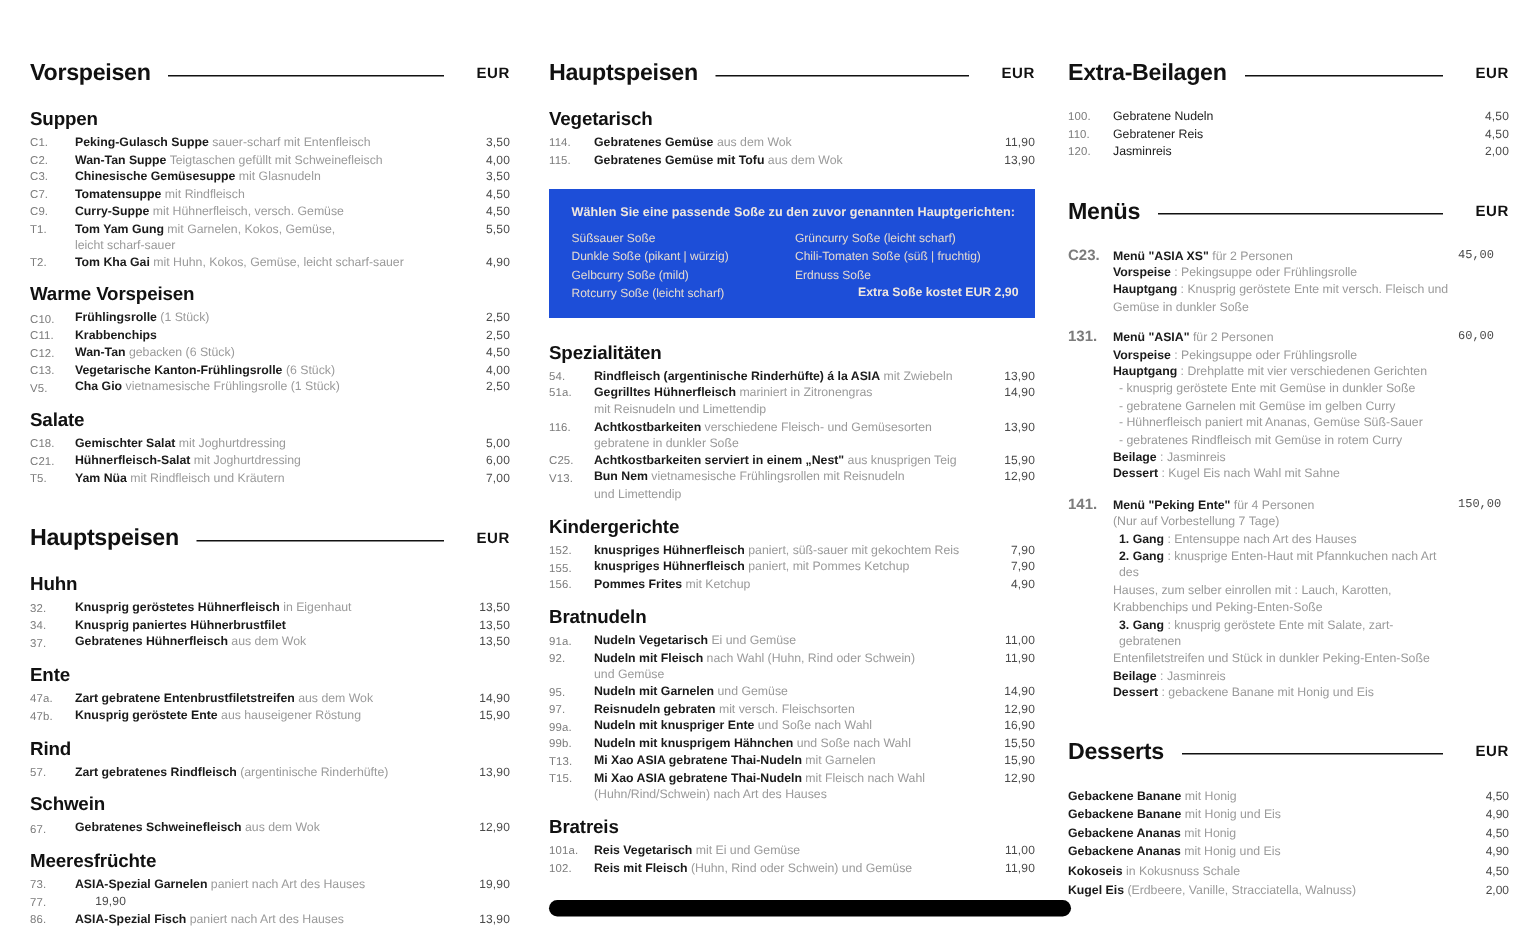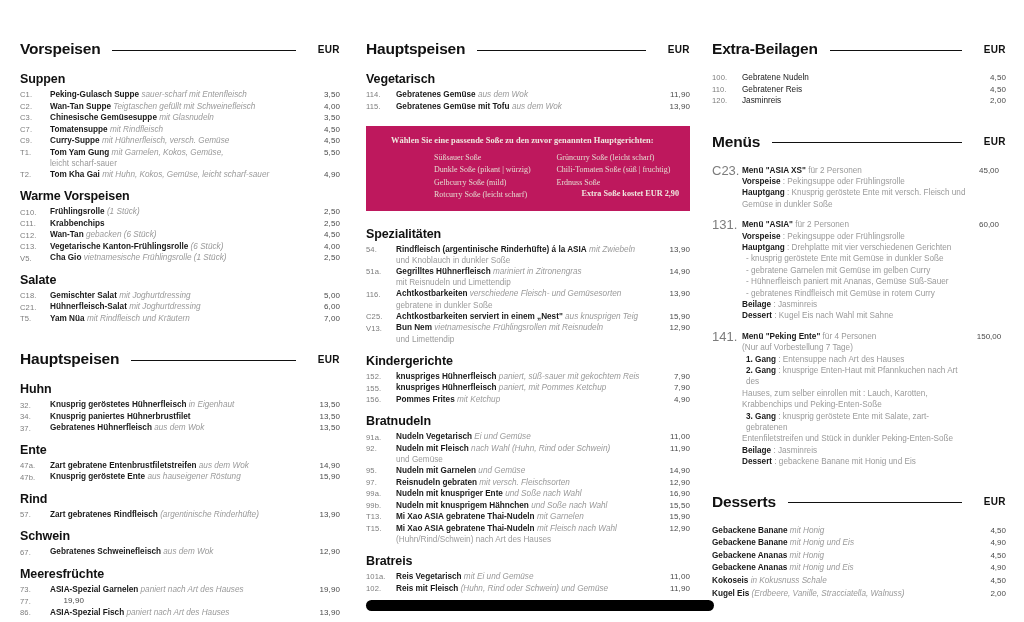--- a/index.html
+++ b/index.html
@@ -47,41 +47,40 @@
   .item .code {
     width: 30px; flex: 0 0 30px; color: #7c7c7c; font-size: 7.6px;
     padding-top: 0.3px; letter-spacing: 0.1px;
   }
   .item .body { flex: 1 1 auto; padding-right: 6px; }
   .item .price {
     width: 34px; flex: 0 0 34px; text-align: right; color: #4a4a4a;
     font-size: 8px; letter-spacing: 0.1px; white-space: nowrap;
   }
   .nm { font-weight: 700; color: #1a1a1a; }
-  .ds { color: #9a9a9a; font-weight: 400; font-style: italic; }
+  .ds { color: #9a9a9a; font-weight: 400; }
   .cont { display: block; color: #9a9a9a; }
 
   
   .sauce-box {
-    background: #be185d; color: #efe7df;
-    margin: 14px 0 16px 0; padding: 10px 11px 9px 25px;
+    background: #1d4ed8; color: #efe7df;
+    margin: 14px 0 16px 0; padding: 10px 11px 9px 15px;
     width: 100%;
-    font-family: Liberation Serif, serif;
   }
   .sauce-title { font-size: 8.4px; font-weight: 700; margin-bottom: 7px; letter-spacing: 0.05px; }
-  .sauce-cols { display: flex; margin-left: 43px; }
+  .sauce-cols { display: flex; }
   .sauce-col { width: 50%; }
   .sauce-col .s { font-size: 8px; line-height: 12.4px; color: #e4dad0; }
   .sauce-extra { font-size: 8.2px; font-weight: 700; text-align: right; margin-top: -12.4px; }
 
   
   .menu-item { display: flex; align-items: flex-start; font-size: 8.2px; line-height: 11.4px; margin-bottom: 9px; }
-  .menu-item .code { width: 30px; flex: 0 0 30px; color: #7c7c7c; font-size: 13px; }
+  .menu-item .code { width: 30px; flex: 0 0 30px; color: #7c7c7c; font-size: 10px; font-weight: bold; }
   .menu-item .body { flex: 1 1 auto; padding-right: 6px; }
-  .menu-item .price { width: 34px; flex: 0 0 34px; text-align: center; color: #4a4a4a; font-size: 8px; white-space: nowrap; }
+  .menu-item .price { width: 34px; flex: 0 0 34px; text-align: left; color: #4a4a4a; font-size: 8px; white-space: nowrap; font-family: Liberation Mono, monospace; }
   .mline { display: block; color: #9a9a9a; }
   .mline .lbl { font-weight: 700; color: #1a1a1a; }
   .mline.sub { padding-left: 4px; }
 
   
   .dessert { display: flex; font-size: 8.2px; line-height: 12.6px; }
   .dessert .body { flex: 1 1 auto; }
   .dessert .price { width: 34px; flex: 0 0 34px; text-align: right; color: #4a4a4a; font-size: 8px; }
 
   .gap-lg { height: 26px; }
@@ -308,21 +307,21 @@
           <div class="s">Erdnuss Soße</div>
           <div class="sauce-extra" style="margin-top:0">Extra Soße kostet EUR 2,90</div>
         </div>
       </div>
     </div>
 
     <div class="grp">Spezialitäten</div>
     <div>
       <div class="item">
         <span class="code">54.</span>
-        <span class="body"><span class="nm">Rindfleisch (argentinische Rinderhüfte) á la ASIA</span> <span class="ds">mit Zwiebeln</span><span class="cont">und Knoblauch in dunkler Soße</span></span>
+        <span class="body"><span class="nm">Rindfleisch (argentinische Rinderhüfte) á la ASIA</span> <span class="ds">mit Zwiebeln</span></span>
         <span class="price">13,90</span>
       </div>
       <div class="item">
         <span class="code">51a.</span>
         <span class="body"><span class="nm">Gegrilltes Hühnerfleisch</span> <span class="ds">mariniert in Zitronengras</span><span class="cont">mit Reisnudeln und Limettendip</span></span>
         <span class="price">14,90</span>
       </div>
       <div class="item">
         <span class="code">116.</span>
         <span class="body"><span class="nm">Achtkostbarkeiten</span> <span class="ds">verschiedene Fleisch- und Gemüsesorten</span><span class="cont">gebratene in dunkler Soße</span></span>

